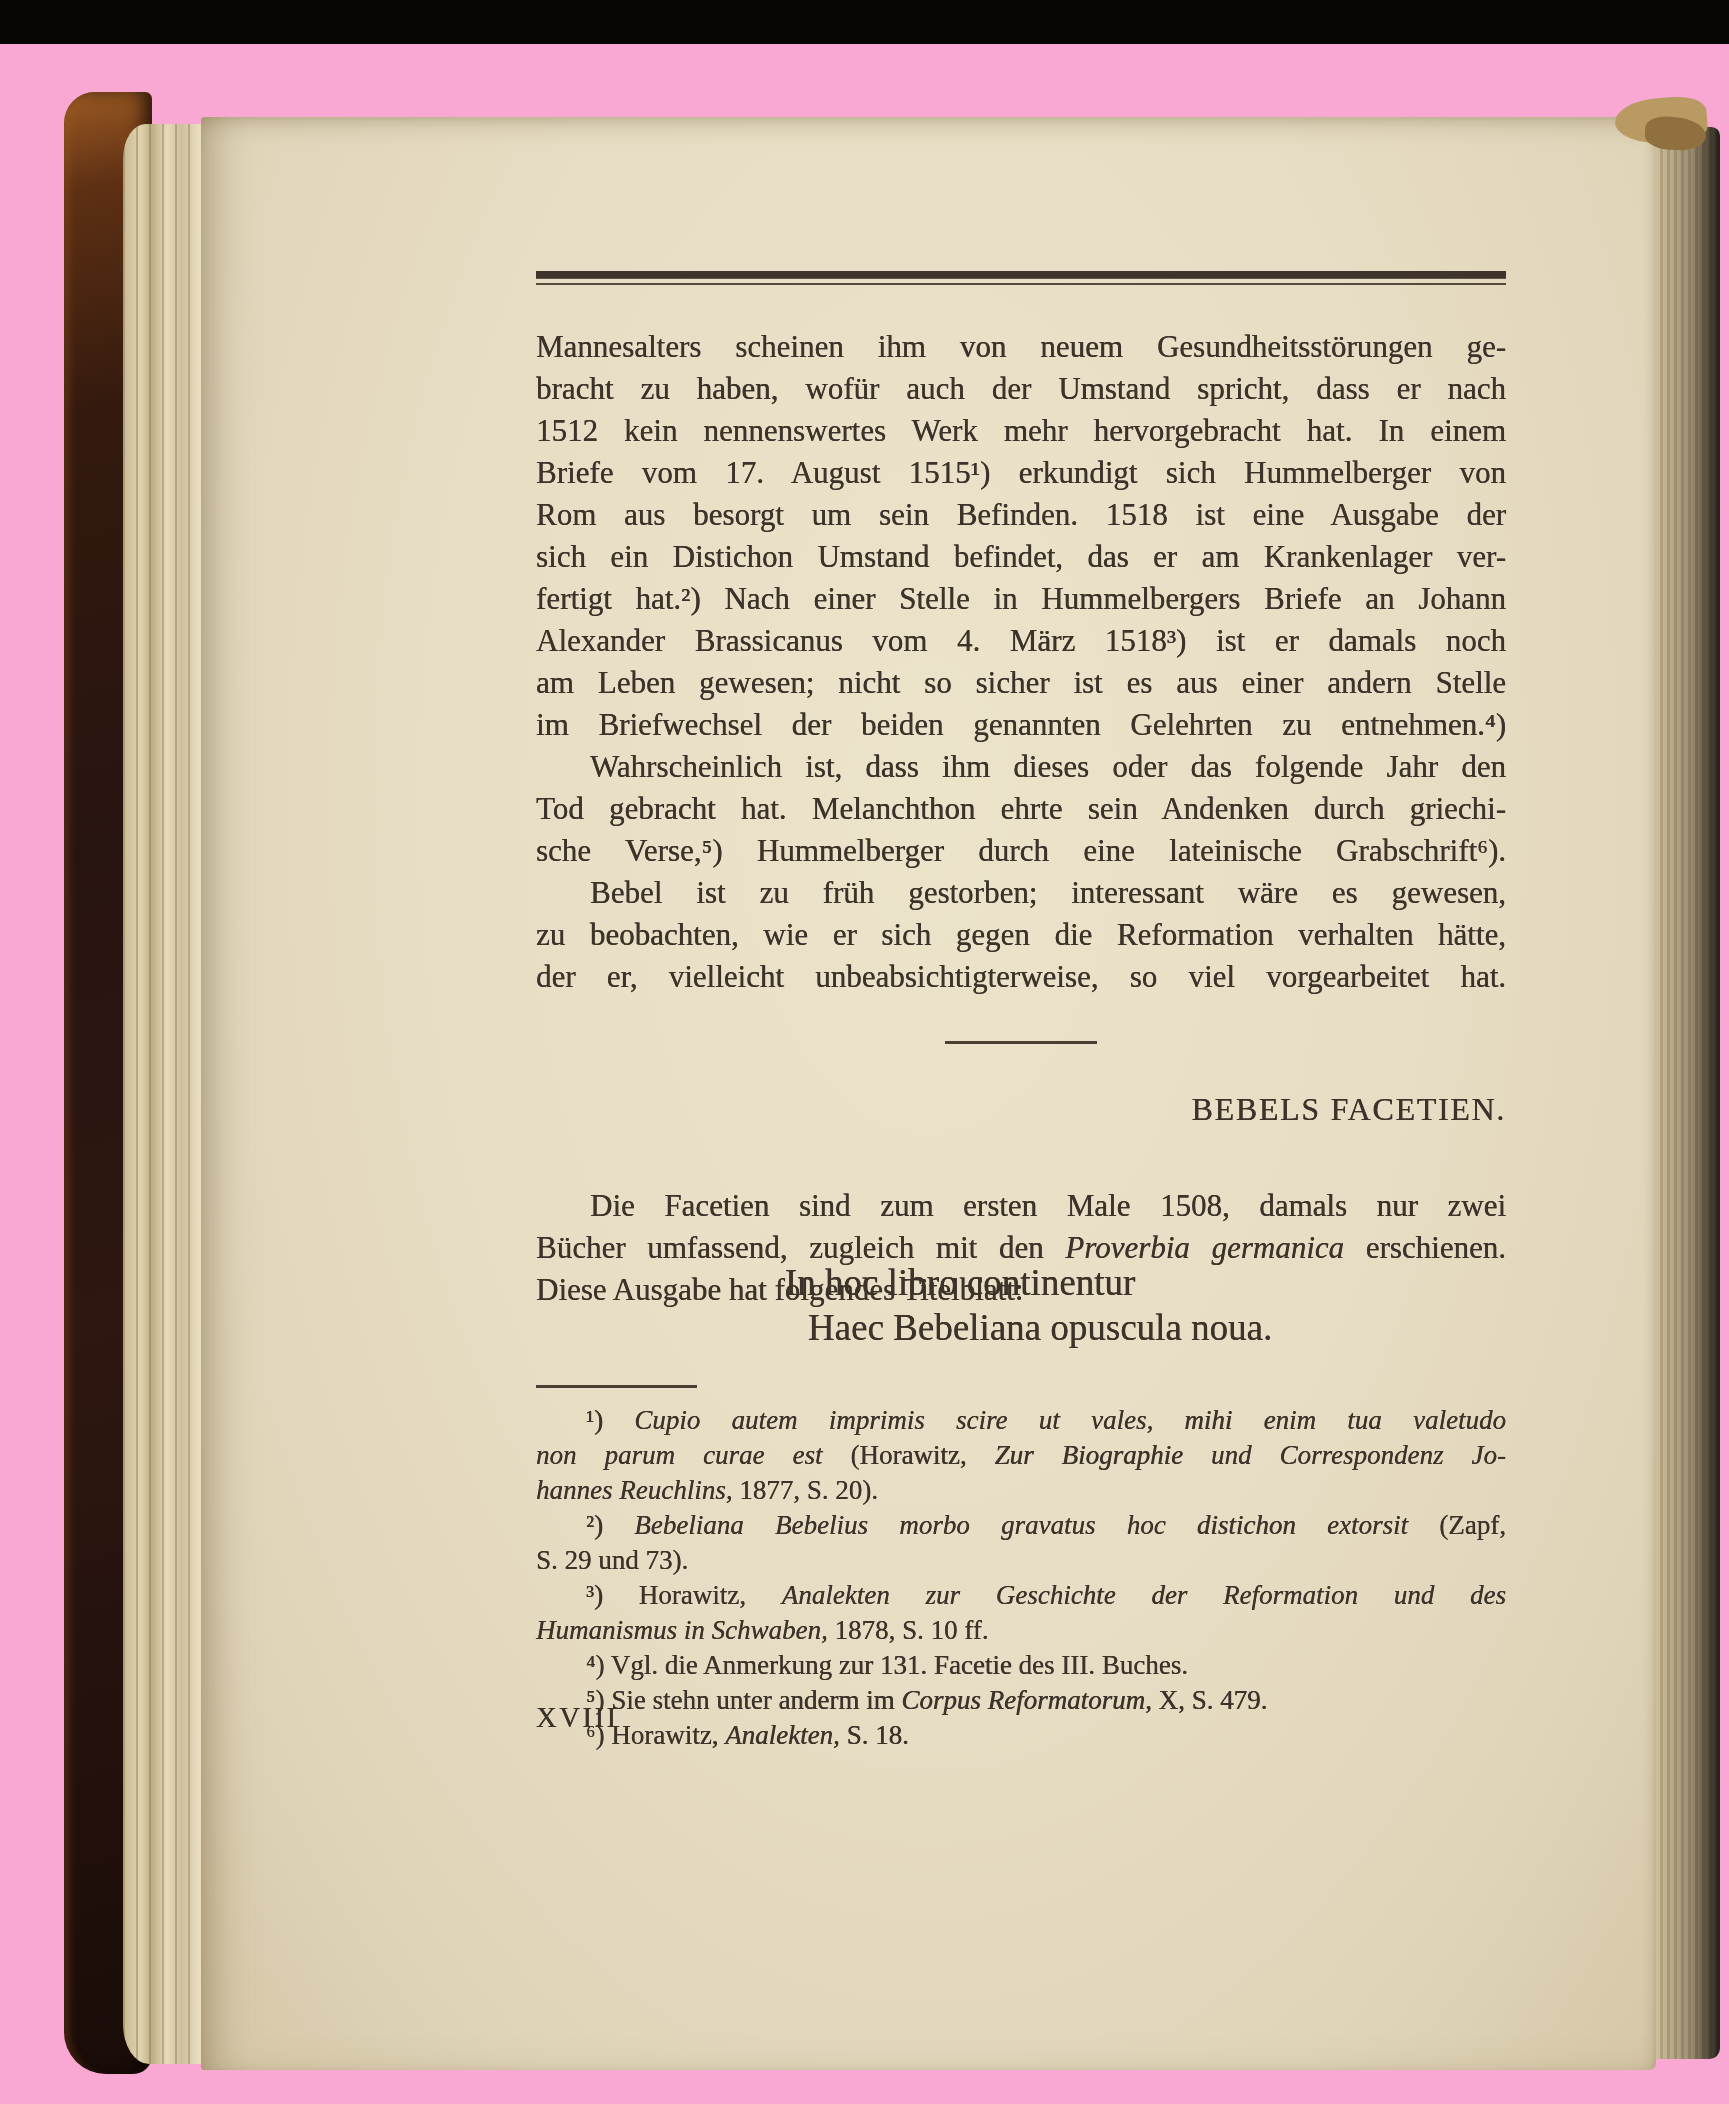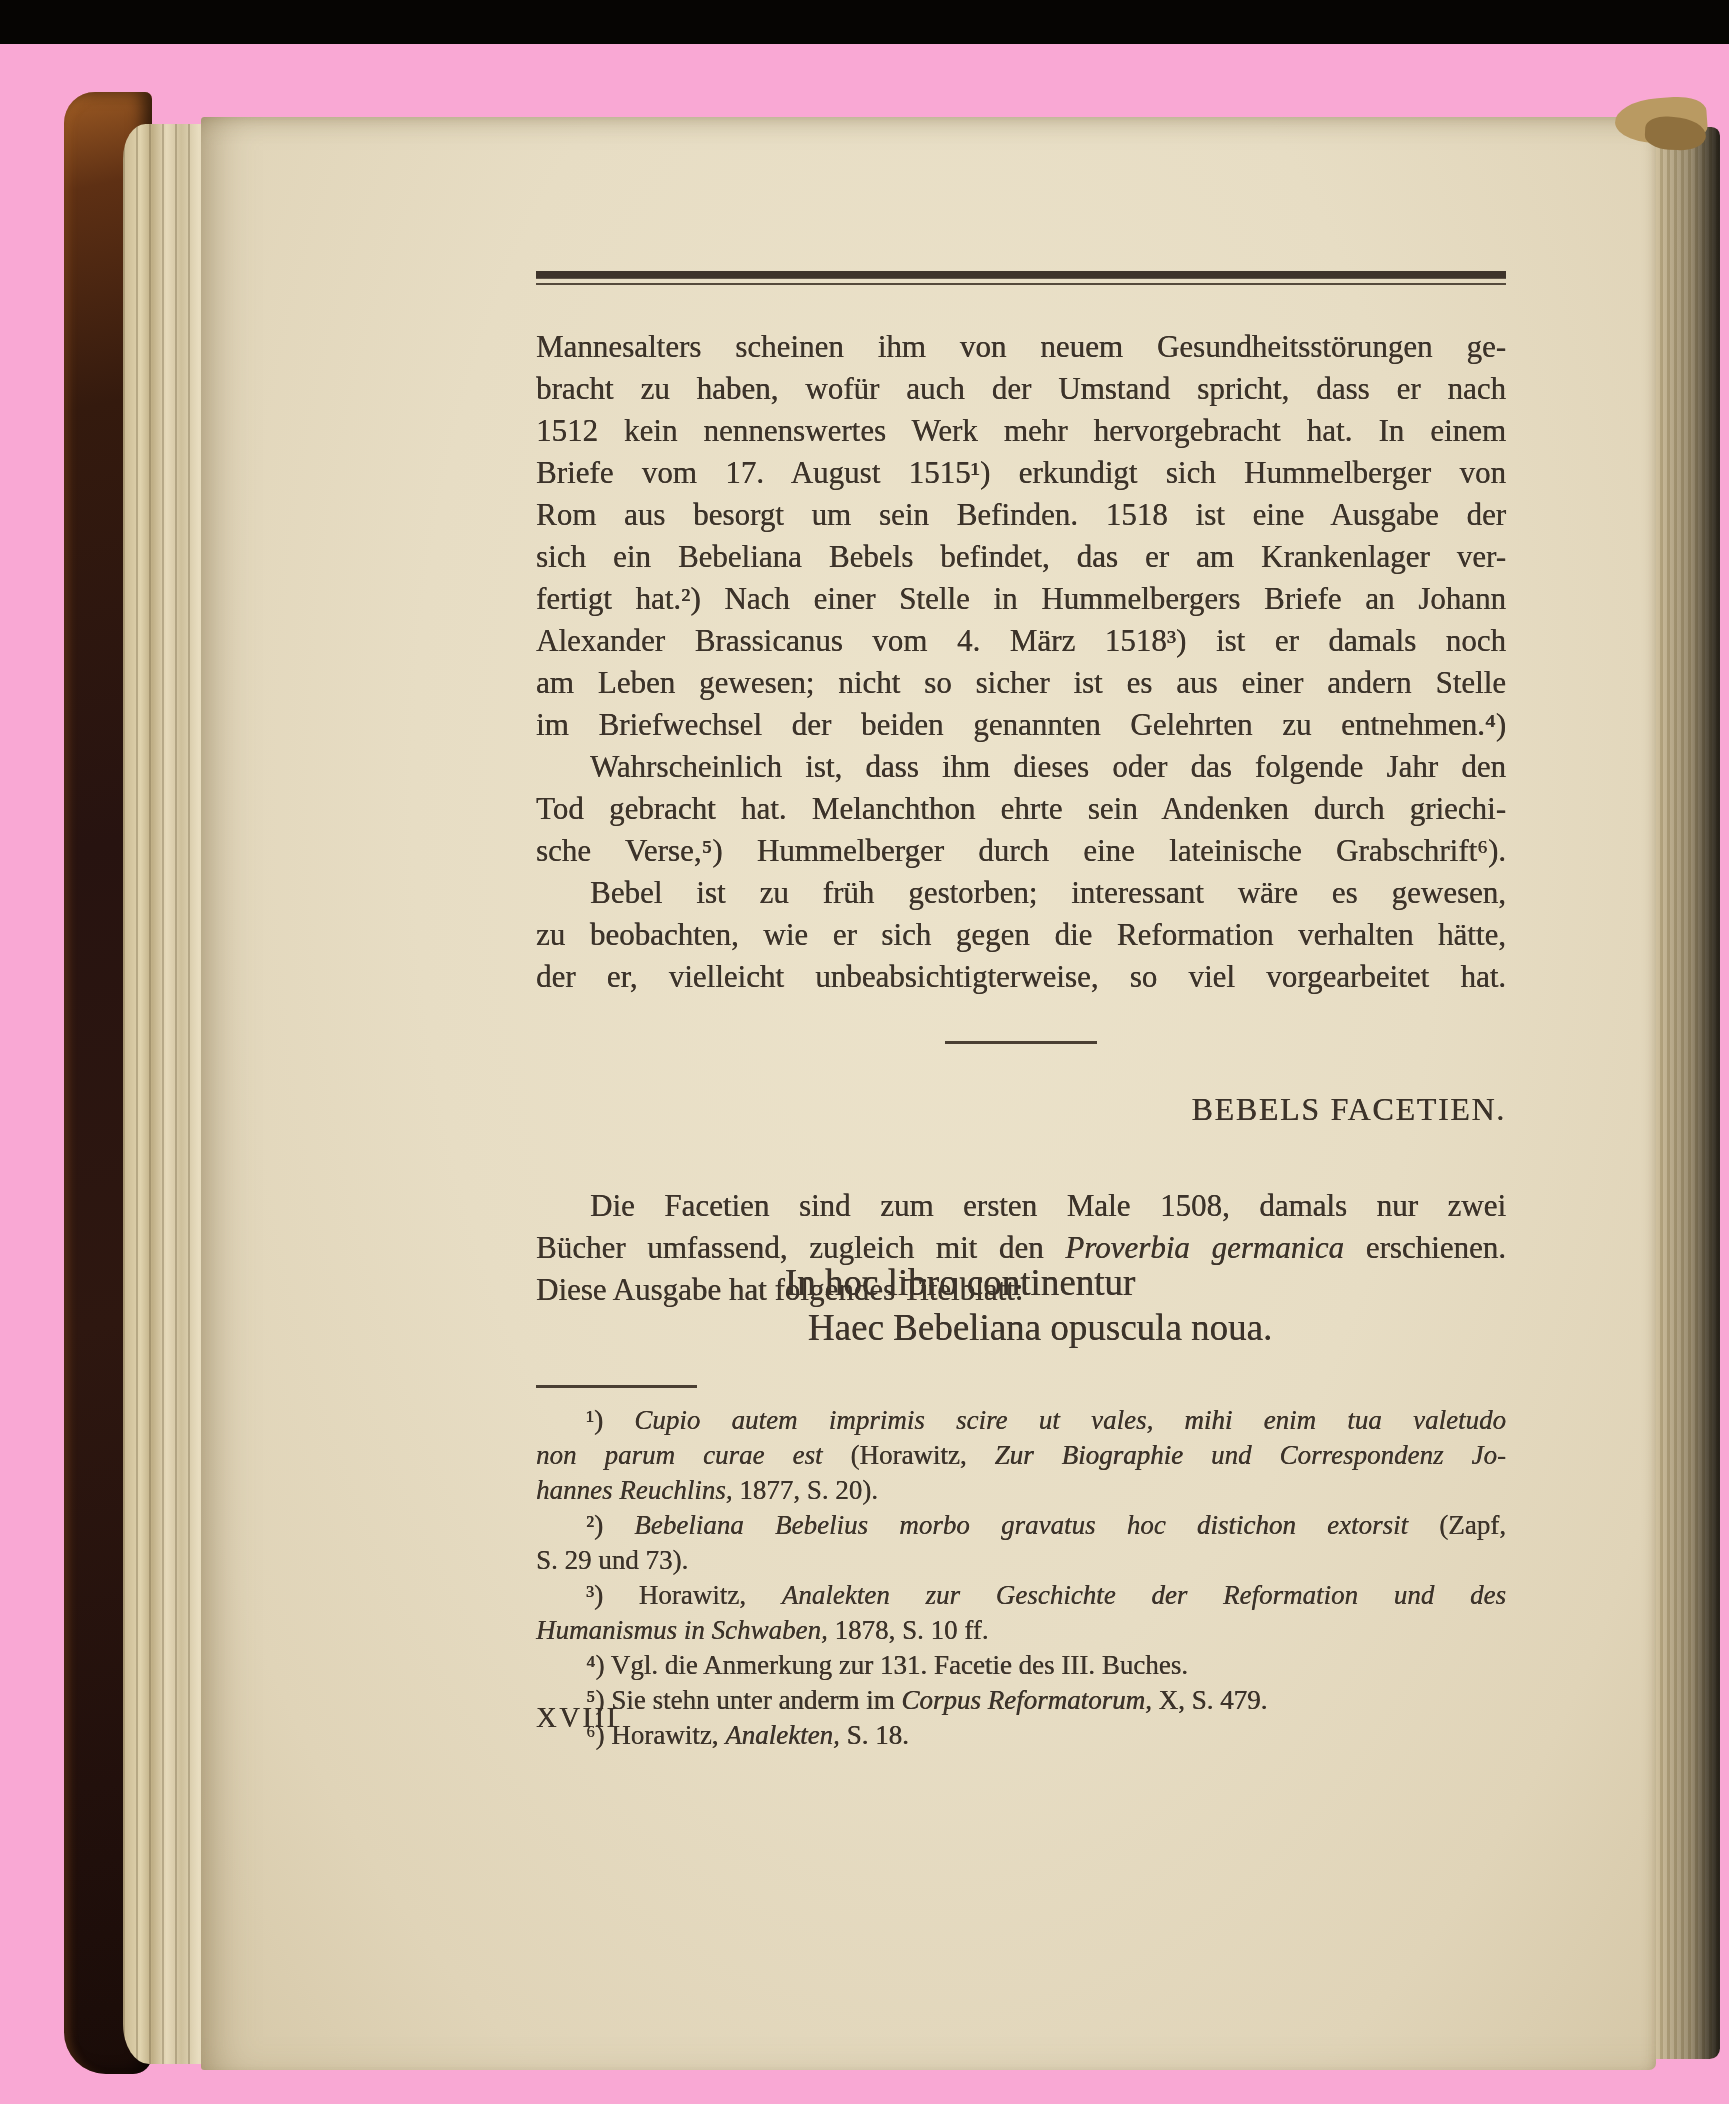--- a/index.html
+++ b/index.html
@@ -70,21 +70,21 @@
   <div class="torn torn2"></div>
 
   <div class="content">
     <div class="rule-double"></div>
     <div class="text-block body" id="body-lines">
         <div class="jline">Mannesalters scheinen ihm von neuem Gesundheitsstörungen ge-</div>
         <div class="jline">bracht zu haben, wofür auch der Umstand spricht, dass er nach</div>
         <div class="jline">1512 kein nennenswertes Werk mehr hervorgebracht hat. In einem</div>
         <div class="jline">Briefe vom 17. August 1515¹) erkundigt sich Hummelberger von</div>
         <div class="jline">Rom aus besorgt um sein Befinden. 1518 ist eine Ausgabe der</div>
-        <div class="jline">sich ein Bebeliana Bebels befindet, das er am Krankenlager ver-</div>
+        <div class="jline">sich ein Distichon Umstand befindet, das er am Krankenlager ver-</div>
         <div class="jline">fertigt hat.²) Nach einer Stelle in Hummelbergers Briefe an Johann</div>
         <div class="jline">Alexander Brassicanus vom 4. März 1518³) ist er damals noch</div>
         <div class="jline">am Leben gewesen; nicht so sicher ist es aus einer andern Stelle</div>
         <div class="jline">im Briefwechsel der beiden genannten Gelehrten zu entnehmen.⁴)</div>
         <div class="jline indent">Wahrscheinlich ist, dass ihm dieses oder das folgende Jahr den</div>
         <div class="jline">Tod gebracht hat. Melanchthon ehrte sein Andenken durch griechi-</div>
         <div class="jline">sche Verse,⁵) Hummelberger durch eine lateinische Grabschrift⁶).</div>
         <div class="jline indent">Bebel ist zu früh gestorben; interessant wäre es gewesen,</div>
         <div class="jline">zu beobachten, wie er sich gegen die Reformation verhalten hätte,</div>
         <div class="jline">der er, vielleicht unbeabsichtigterweise, so viel vorgearbeitet hat.</div>

